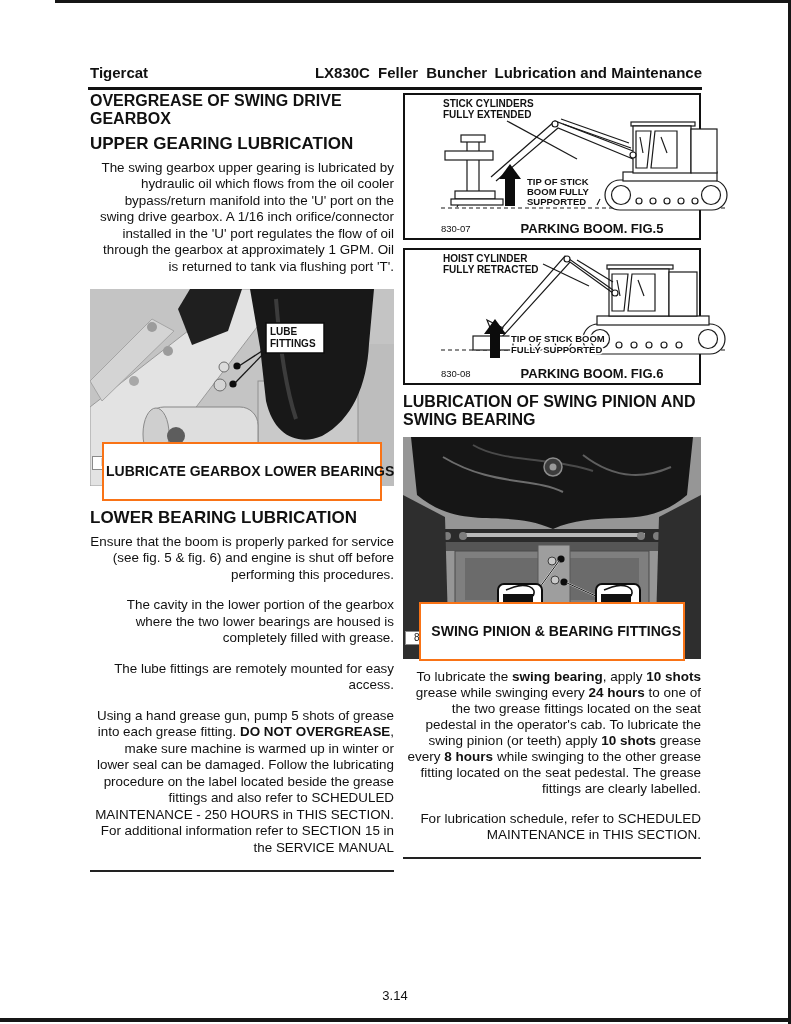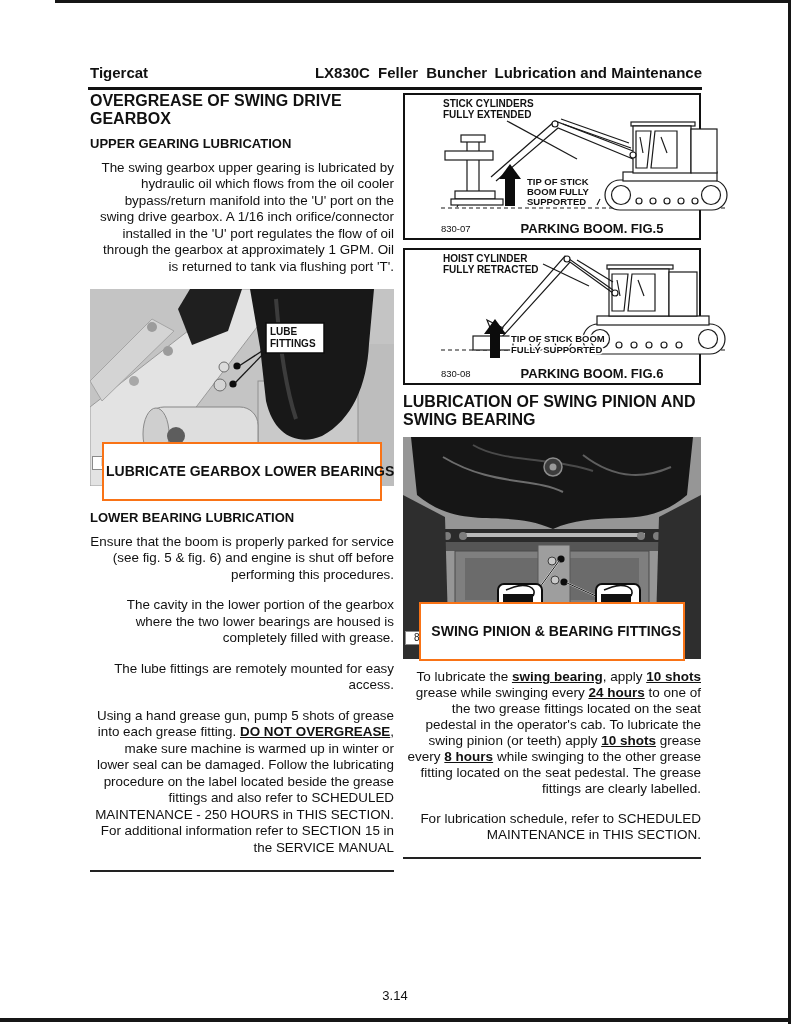--- a/index.html
+++ b/index.html
@@ -16,23 +16,23 @@
   .header .h-left{position:absolute;left:2px;top:2px;}
   .header .h-center{position:absolute;left:12px;right:0;top:2px;text-align:center;word-spacing:4px;}
   .header .h-right{position:absolute;right:0;top:2px;}
   .header-rule{position:absolute;left:88px;top:87px;width:614px;height:3px;background:#111;}
 
   .col{position:absolute;font-size:13.4px;line-height:16.5px;}
   .col-left{left:90px;top:92px;width:304px;}
   .col-right{left:403px;top:93px;width:298px;font-size:13.5px;line-height:16px;}
 
   h1.sec{font-size:16px;line-height:18px;font-weight:bold;margin:0 0 8px 0;}
-  h2.sub{font-size:13px;font-weight:bold;margin:0 0 6px 0;}
+  h2.sub{font-size:17px;font-weight:bold;margin:0 0 6px 0;}
   .col p{margin:7px 0 14px 0;text-align:right;}
-  .runs .b{font-weight:bold;text-decoration:underline;}
+  .runs .b{font-weight:bold;}
 
   .figure-photo{position:relative;margin:0 0 24px 0;}
   .photo-tag{position:absolute;background:#fff;border:1px solid #8a8a8a;color:#222;
     font-size:10px;line-height:12px;padding:0 8px;}
   .caption-bar{position:absolute;left:12px;right:12px;background:#fff;border:2px solid #f97316;
     font-weight:bold;font-size:14px;line-height:17px;text-align:right;padding:19px 2px;white-space:nowrap;}
 
   .fig-box{border:2px solid #111;margin:0 0 8px 0;background:#fff;padding-left:32px;}
   .fig-caption-row{position:relative;height:17px;}
   .fig-tag{position:absolute;left:4px;bottom:1px;font-size:9.5px;}

